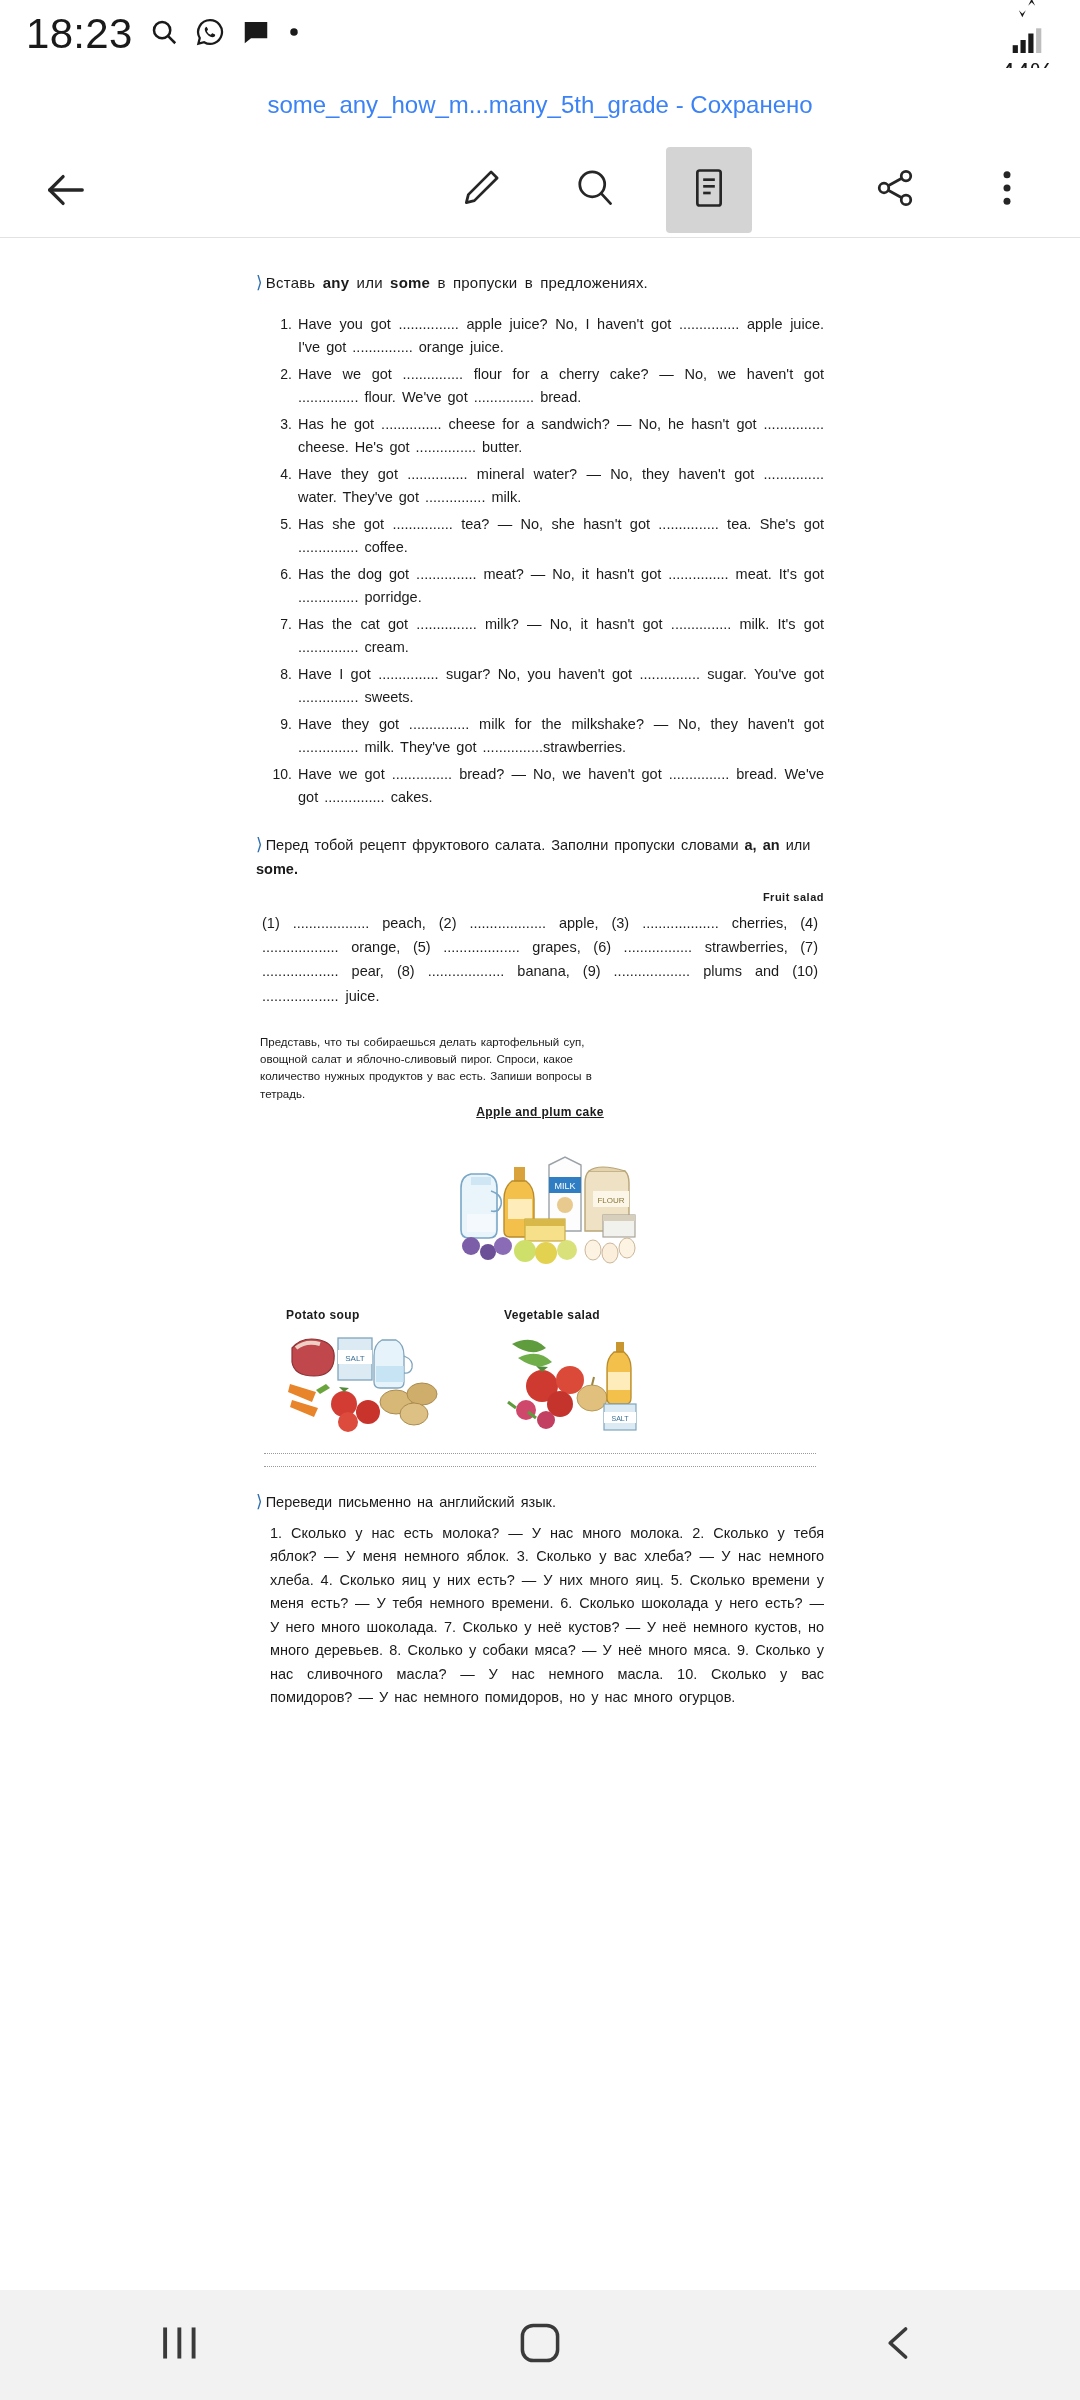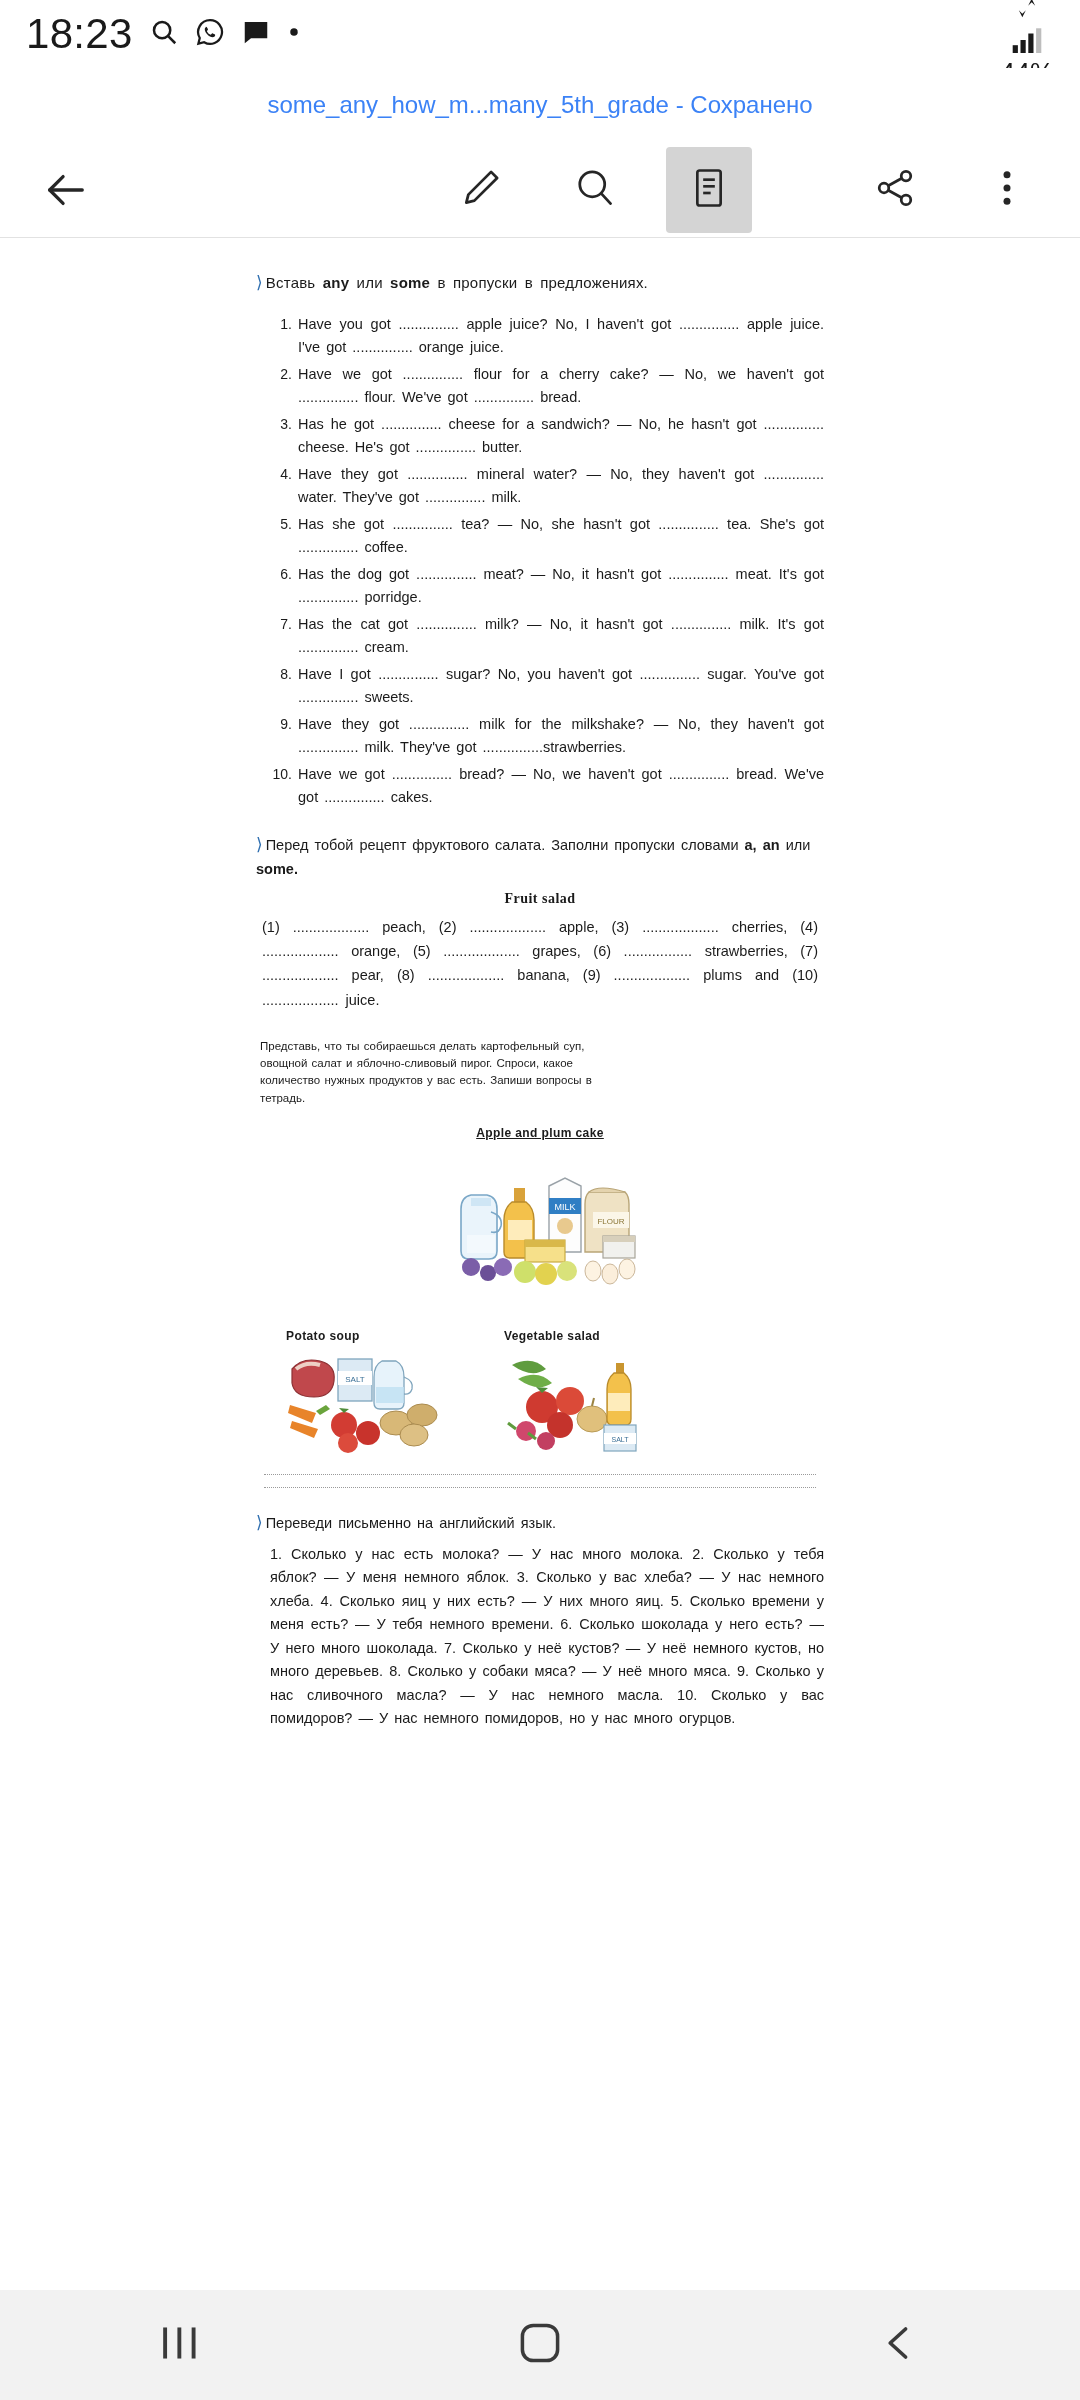--- a/index.html
+++ b/index.html
@@ -161,40 +161,39 @@
     font-size: 14px;
   }
 
   .sec2-head {
     font-size: 14.5px;
     line-height: 1.55;
     margin: 6px 0 10px 0;
     word-spacing: 2px;
   }
   .salad-title {
-    text-align: center;
+    text-align: right;
     font-weight: bold;
-    font-size: 14px;
+    font-size: 11px;
     margin: 6px 0 8px 0;
     letter-spacing: .5px;
-    font-family: Liberation Serif, serif;
   }
   .salad-body {
     font-size: 14.5px;
     line-height: 1.68;
     text-align: justify;
     word-spacing: 3px;
     padding: 0 6px;
     margin-bottom: 26px;
   }
 
   .sec3-head {
     font-size: 11.5px;
     line-height: 1.5;
-    margin: 0 0 19px 4px;
+    margin: 0 0 2px 4px;
     width: 360px;
     word-spacing: 1px;
   }
 
   .pic-label {
     font-size: 12px;
     font-weight: bold;
     letter-spacing: .4px;
   }
 

